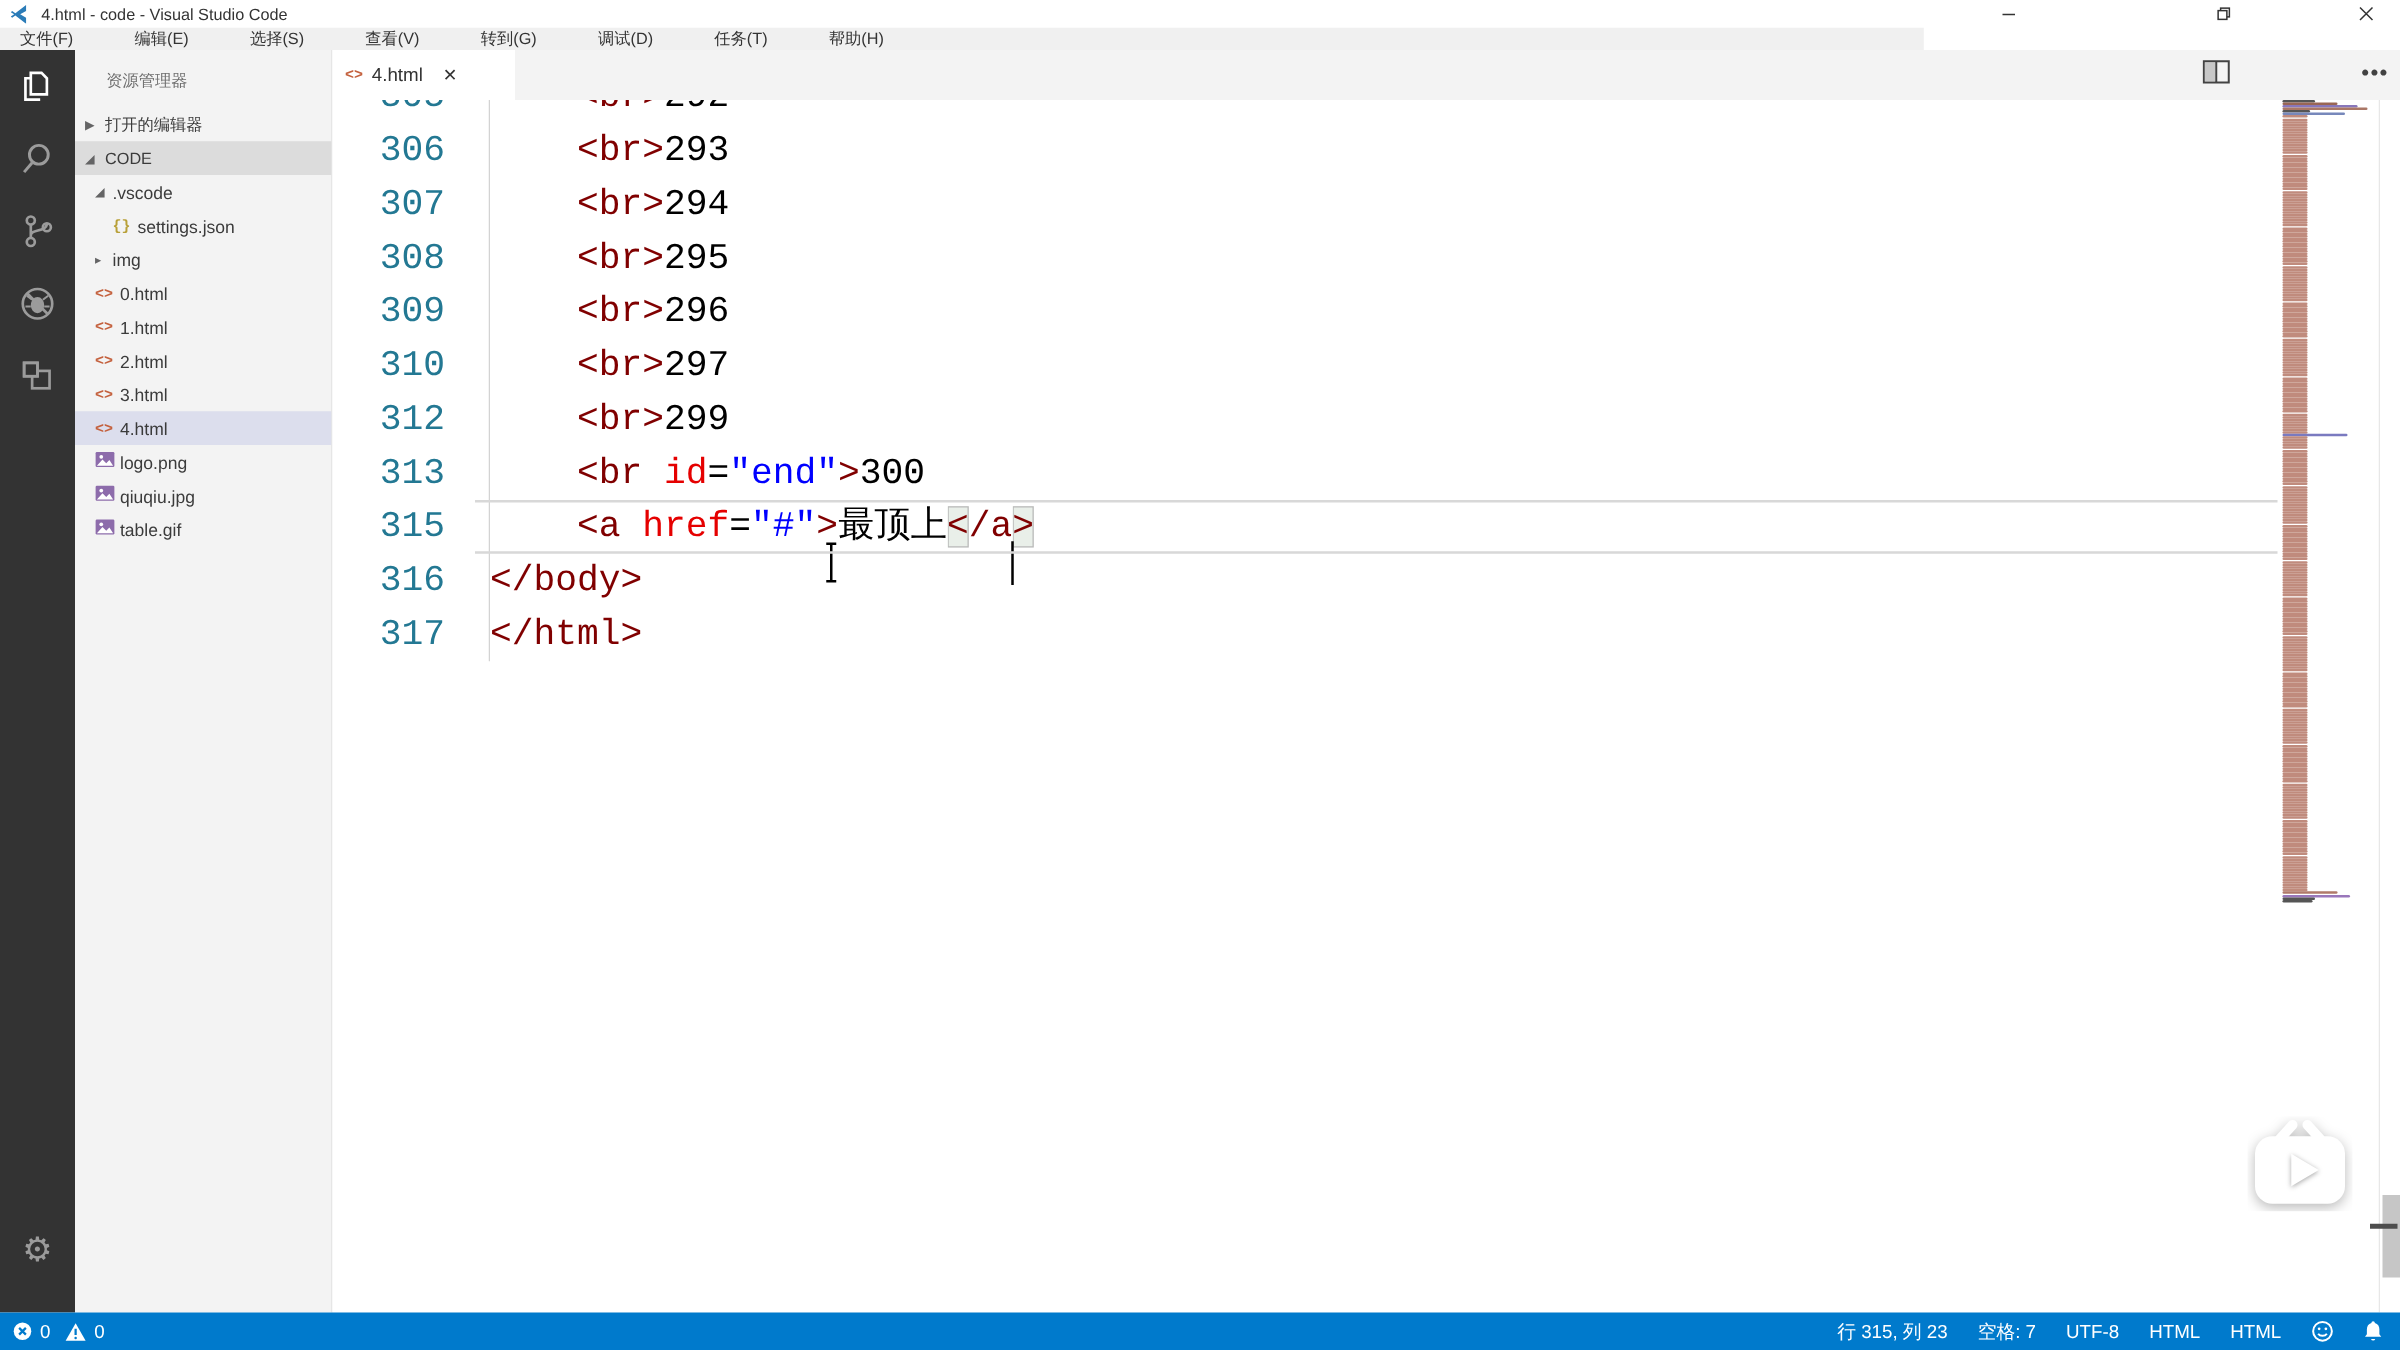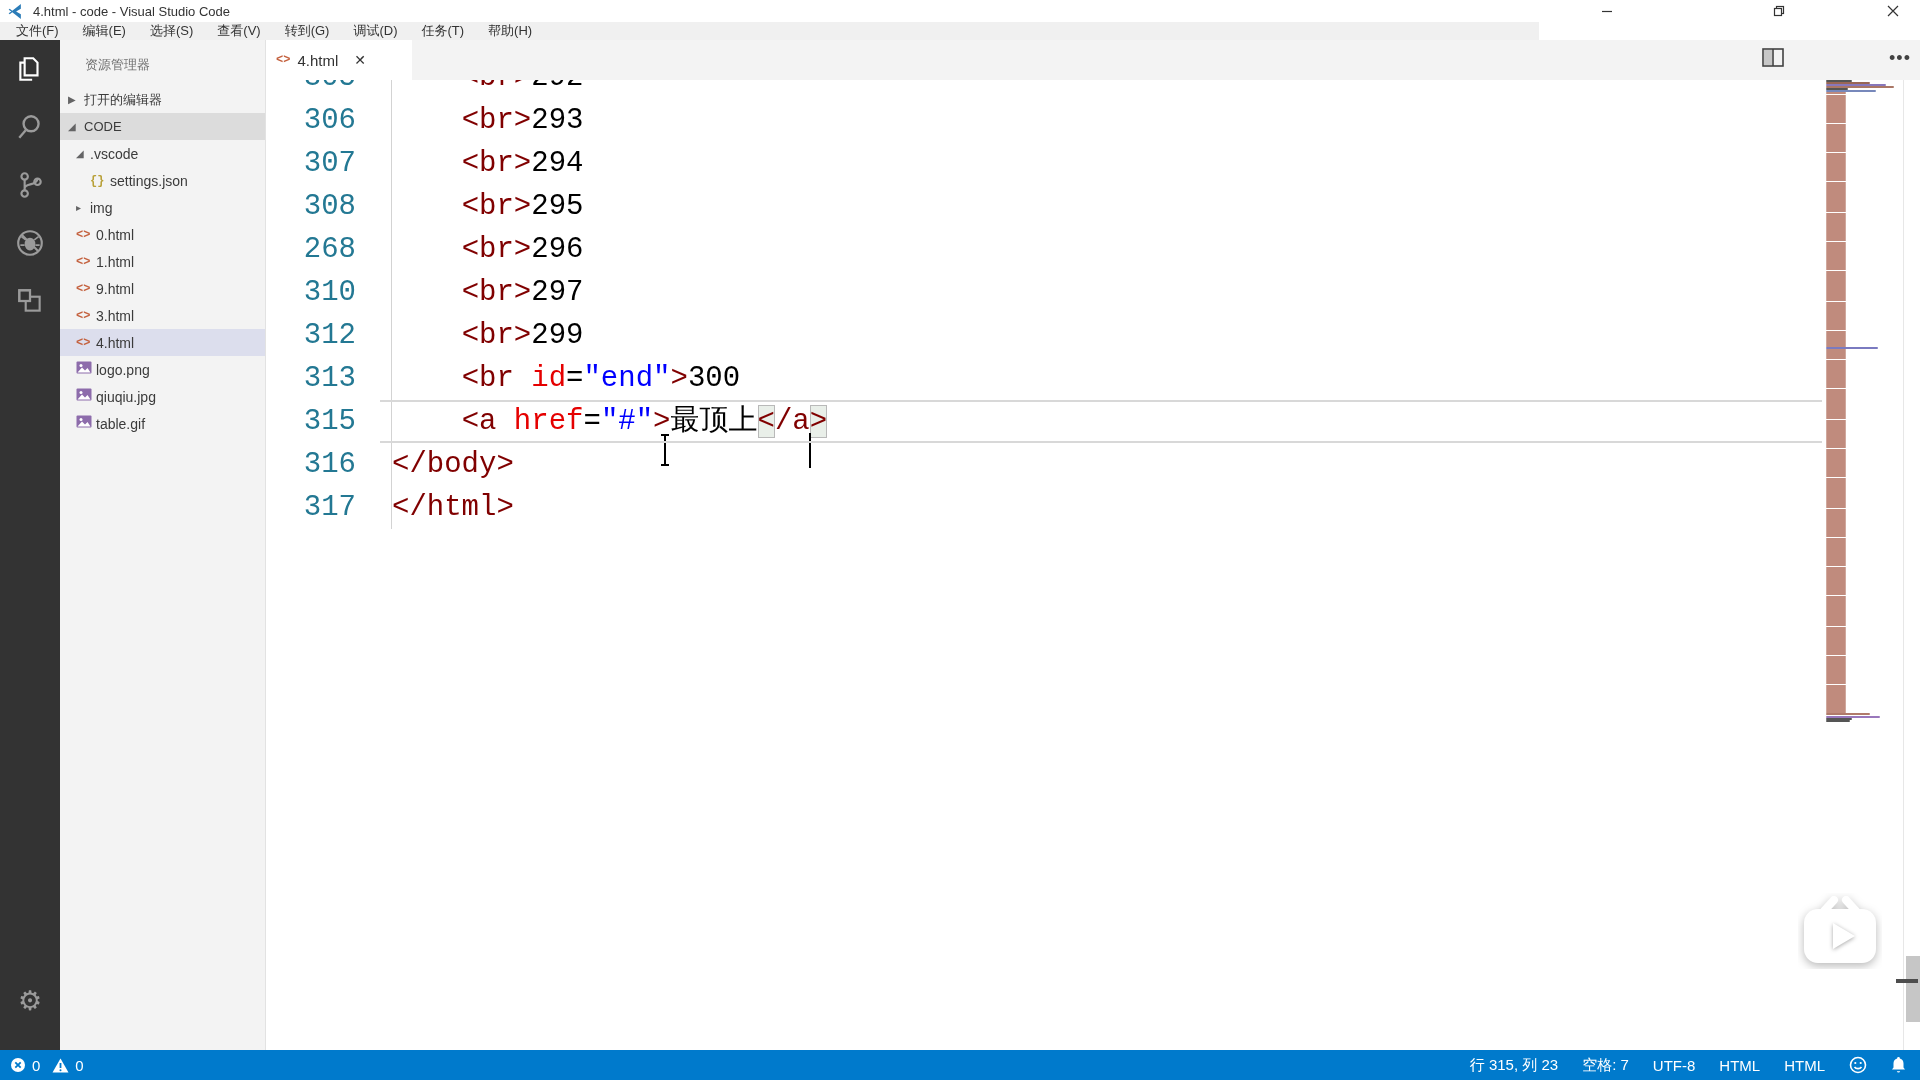--- a/index.html
+++ b/index.html
@@ -9,21 +9,21 @@
   
   #titlebar { position:absolute; left:0; top:0; width:1920px; height:22px; background:#ffffff;
               display:flex; align-items:center; z-index:30; }
   #vscode-logo { margin-left:8px; width:15px; height:15px; }
   #window-title { margin-left:10px; font-size:13px; color:#333; }
   .winctl { position:absolute; top:0; width:42px; height:22px; display:flex; align-items:center; justify-content:center; }
   #btn-min { left:1586px; } #btn-restore { left:1758px; } #btn-close { left:1872px; }
 
   
   #menubar { position:absolute; left:0; top:22px; width:1539px; height:18px; background:#f0f0f0;
-             display:flex; align-items:center; padding-left:4px; }
+             display:flex; align-items:center; padding-left:4px;gap:25px; }
   .menu-item { font-size:13px; color:#333; padding:0 12px; height:18px; line-height:18px; cursor:default; }
 
   
   #activitybar { position:absolute; left:0; top:40px; width:60px; height:1010px; background:#333333; z-index:20; }
   .act-icon { width:60px; height:58px; display:flex; align-items:center; justify-content:center; }
   #act-gear { position:absolute; left:0; bottom:28px; width:60px; height:44px; display:flex;
               align-items:center; justify-content:center; color:#9b9b9b; font-size:27px;
               font-family:"DejaVu Sans", sans-serif; }
 
   
@@ -195,21 +195,21 @@
       <div class="tree-row ind1">
         <span class="ficon i-html">&lt;&gt;</span>
         <span class="lbl">0.html</span>
       </div>
       <div class="tree-row ind1">
         <span class="ficon i-html">&lt;&gt;</span>
         <span class="lbl">1.html</span>
       </div>
       <div class="tree-row ind1">
         <span class="ficon i-html">&lt;&gt;</span>
-        <span class="lbl">9.html</span>
+        <span class="lbl">2.html</span>
       </div>
       <div class="tree-row ind1">
         <span class="ficon i-html">&lt;&gt;</span>
         <span class="lbl">3.html</span>
       </div>
       <div class="tree-row ind1 sel">
         <span class="ficon i-html">&lt;&gt;</span>
         <span class="lbl">4.html</span>
       </div>
       <div class="tree-row ind1">
@@ -256,21 +256,21 @@
     <div id="more-actions-btn">•••</div>
   </div>
 
   <div id="editor">
     <div id="indent-guide"></div>
     <div id="lines">
         <div class="line"><div class="ln">305</div><div class="code"><span class="tok-ws">    </span><span class="tok-tag">&lt;br&gt;</span><span class="tok-text">292</span></div></div>
         <div class="line"><div class="ln">306</div><div class="code"><span class="tok-ws">    </span><span class="tok-tag">&lt;br&gt;</span><span class="tok-text">293</span></div></div>
         <div class="line"><div class="ln">307</div><div class="code"><span class="tok-ws">    </span><span class="tok-tag">&lt;br&gt;</span><span class="tok-text">294</span></div></div>
         <div class="line"><div class="ln">308</div><div class="code"><span class="tok-ws">    </span><span class="tok-tag">&lt;br&gt;</span><span class="tok-text">295</span></div></div>
-        <div class="line"><div class="ln">268</div><div class="code"><span class="tok-ws">    </span><span class="tok-tag">&lt;br&gt;</span><span class="tok-text">296</span></div></div>
+        <div class="line"><div class="ln">309</div><div class="code"><span class="tok-ws">    </span><span class="tok-tag">&lt;br&gt;</span><span class="tok-text">296</span></div></div>
         <div class="line"><div class="ln">310</div><div class="code"><span class="tok-ws">    </span><span class="tok-tag">&lt;br&gt;</span><span class="tok-text">297</span></div></div>
         <div class="line"><div class="ln">312</div><div class="code"><span class="tok-ws">    </span><span class="tok-tag">&lt;br&gt;</span><span class="tok-text">299</span></div></div>
         <div class="line"><div class="ln">313</div><div class="code"><span class="tok-ws">    </span><span class="tok-tag">&lt;br</span><span class="tok-text"> </span><span class="tok-attr">id</span><span class="tok-text">=</span><span class="tok-str">"end"</span><span class="tok-tag">&gt;</span><span class="tok-text">300</span></div></div>
         <div class="line current"><div class="ln">315</div><div class="code"><span class="tok-ws">    </span><span class="tok-tag">&lt;a</span><span class="tok-text"> </span><span class="tok-attr">href</span><span class="tok-text">=</span><span class="tok-str">"#"</span><span class="tok-tag">&gt;</span><span class="ibeam"><svg width="12" height="34" viewBox="0 0 12 34">
                 <path d="M2 2 H10 M6 2 V32 M2 32 H10" stroke="#000" stroke-width="2" fill="none"></path>
               </svg></span><span class="tok-text">最顶上</span><span class="tok-taghl">&lt;</span><span class="tok-tag">/a</span><span class="caret"></span><span class="tok-taghl">&gt;</span></div></div>
         <div class="line"><div class="ln">316</div><div class="code"><span class="tok-tag">&lt;/body&gt;</span></div></div>
         <div class="line"><div class="ln">317</div><div class="code"><span class="tok-tag">&lt;/html&gt;</span></div></div>
       </div>
     <div id="minimap">

